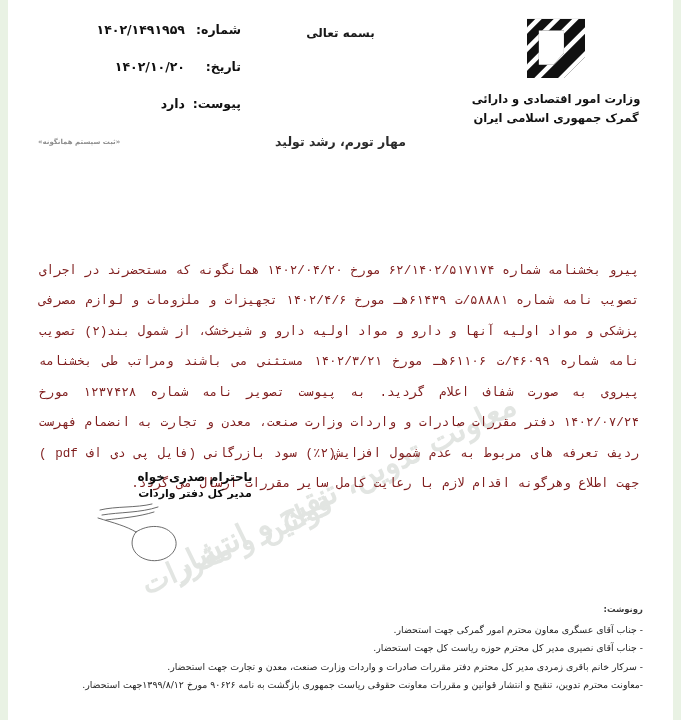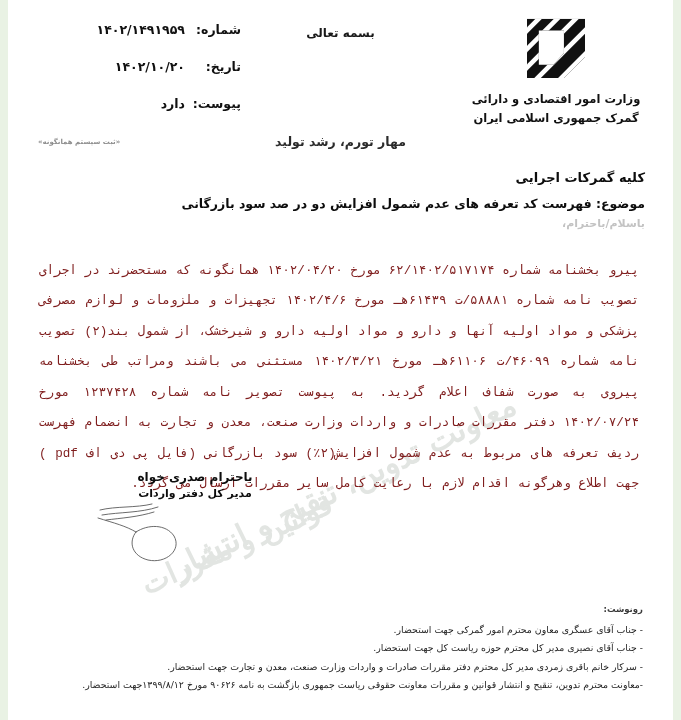--- a/index.html
+++ b/index.html
@@ -295,25 +295,20 @@
         <span class="meta-label">پیوست:</span>
         <span class="meta-value">دارد</span>
       </div>
     </div>
 
     <div class="automation-note">«ثبت سیستم همانگونه»</div>
 
     <div class="slogan">مهار تورم، رشد تولید</div>
   </div>
 
-  <div class="addressing">
-    <div class="addressee">کلیه گمرکات اجرایی</div>
-    <div class="subject">موضوع: فهرست کد تعرفه های عدم شمول افزایش دو در صد سود بازرگانی</div>
-    <div class="greeting">باسلام/باحترام،</div>
-  </div>
 
   <div class="body-text">پیرو بخشنامه شماره ۶۲/۱۴۰۲/۵۱۷۱۷۴ مورخ ۱۴۰۲/۰۴/۲۰ همانگونه که مستحضرند در اجرای تصویب نامه شماره ۵۸۸۸۱/ت ۶۱۴۳۹هـ مورخ ۱۴۰۲/۴/۶ تجهیزات و ملزومات و لوازم مصرفی پزشکی و مواد اولیه آنها و دارو و مواد اولیه دارو و شیرخشک، از شمول بند(۲) تصویب نامه شماره ۴۶۰۹۹/ت ۶۱۱۰۶هـ مورخ ۱۴۰۲/۳/۲۱ مستثنی می باشند ومراتب طی بخشنامه پیروی به صورت شفاف اعلام گردید. به پیوست تصویر نامه شماره ۱۲۳۷۴۲۸ مورخ ۱۴۰۲/۰۷/۲۴ دفتر مقررات صادرات و واردات وزارت صنعت، معدن و تجارت به انضمام فهرست ردیف تعرفه های مربوط به عدم شمول افزایش(۲٪) سود بازرگانی (فایل پی دی اف pdf ) جهت اطلاع وهرگونه اقدام لازم با رعایت کامل سایر مقررات ارسال می گردد.</div>
 
   <div class="signature">
     <div class="sig-names">
       <div class="sig-name">باحترام صدری خواه</div>
       <div class="sig-title">مدیر کل دفتر واردات</div>
     </div>
     <svg class="sig-scribble" viewBox="0 0 130 72">
       <g fill="none" stroke="#5a5a5a" stroke-width="0.9" stroke-linecap="round">

